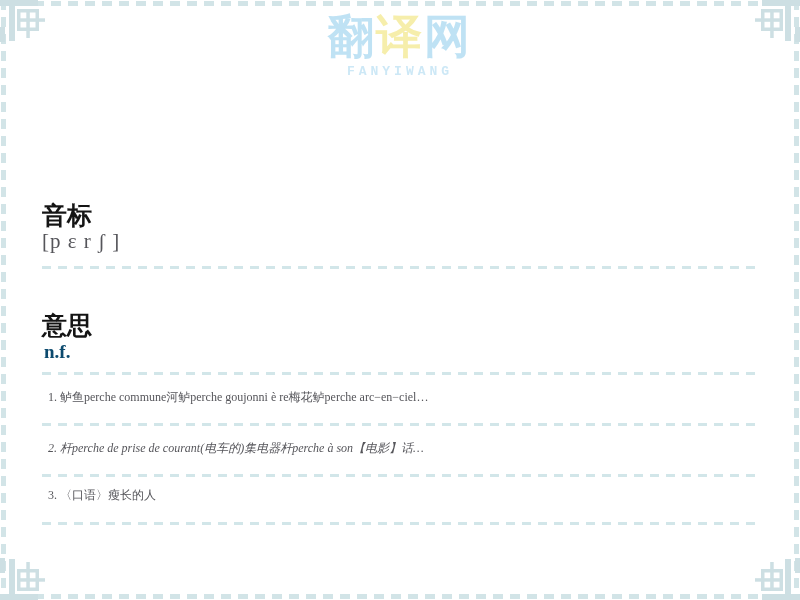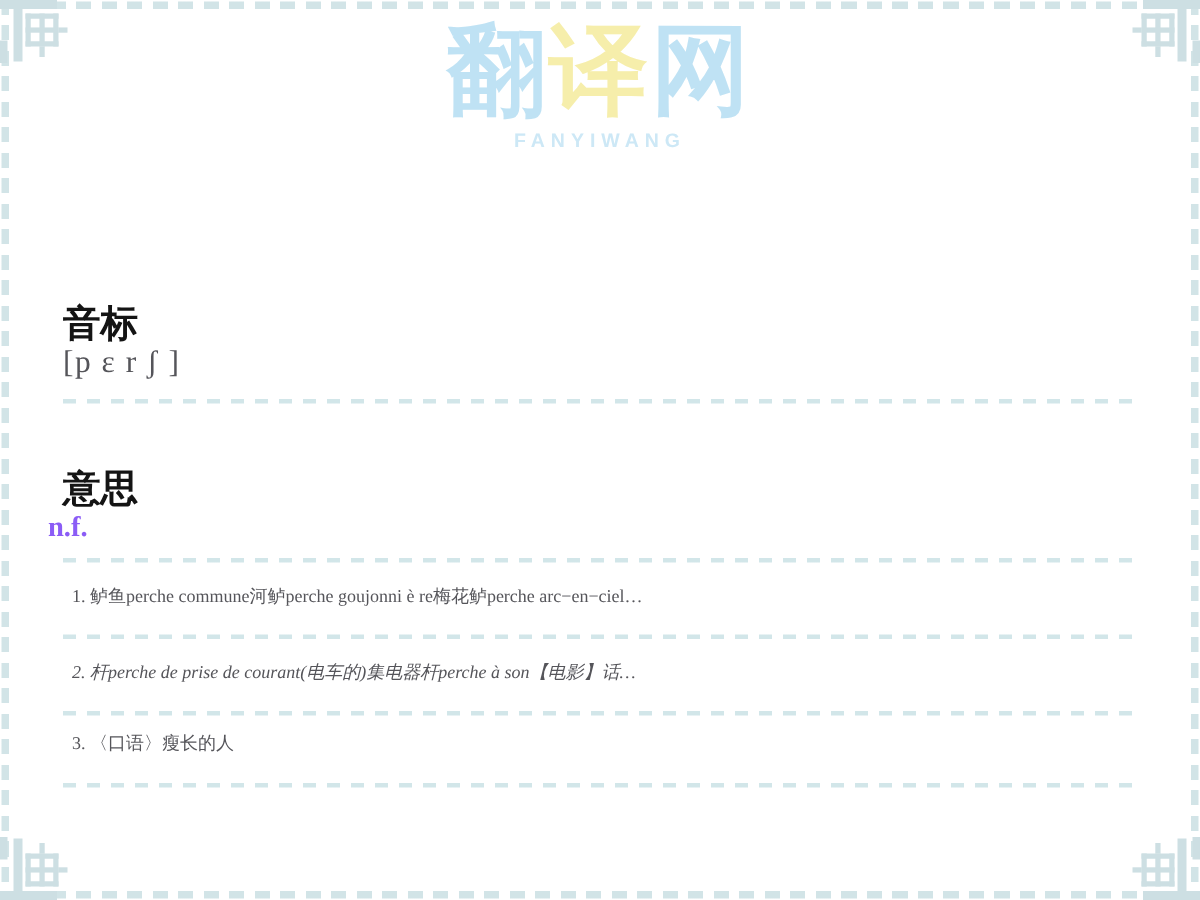--- a/index.html
+++ b/index.html
@@ -22,40 +22,40 @@
   
   .corner { position:absolute; width:46px; height:46px; }
   .corner-tl { top:0; left:0; }
   .corner-tr { top:0; right:0; transform:scaleX(-1); }
   .corner-bl { bottom:0; left:0; transform:scaleY(-1); }
   .corner-br { bottom:0; right:0; transform:scale(-1,-1); }
   .corner svg { display:block; }
 
   
   .logo { position:absolute; top:12px; left:0; right:0; text-align:center; user-select:none; }
-  .logo-chars { font-size:66px; font-weight:bold; line-height:1.1; letter-spacing:2px; }
+  .logo-chars { font-size:46px; font-weight:bold; line-height:1.1; letter-spacing:2px; }
   .logo-char-blue   { color:#bfe2f4; }
   .logo-char-yellow { color:#f6eeab; }
-  .logo-sub { font-family:Liberation Sans, sans-serif; font-weight:bold;
+  .logo-sub { font-family:Liberation Mono, monospace; font-weight:bold;
               font-size:13px; letter-spacing:4px; color:#cde8f6; margin-top:1px; }
 
   
   .title { position:absolute; top:88px; left:0; right:0; text-align:center;
            font-size:37px; font-weight:bold; color:#3a3a3a; letter-spacing:1px; }
 
   
   .sec-heading { position:absolute; left:42px; font-size:25px; font-weight:bold; color:#141414; }
   .heading-phonetic { top:178px; }
   .heading-meaning  { top:288px; }
 
   .phonetic-value { position:absolute; top:229px; left:42px;
                     font-size:21px; color:#55555a; letter-spacing:1px; }
 
-  .pos-label { position:absolute; top:341px; left:32px;
-               font-size:19px; font-weight:bold; color:#8b5cf6; }
+  .pos-label { position:absolute; top:341px; left:44px;
+               font-size:19px; font-weight:bold; color:#0c4a6e; }
 
   .meaning-item { position:absolute; left:48px; right:42px;
                   font-size:12px; color:#55555a; white-space:nowrap; overflow:hidden; }
   .item-1 { top:389px; }
   .item-2 { top:440px;font-style:italic; }
   .item-3 { top:487px; }
 
   
   .divider { position:absolute; left:42px; right:42px; height:3px;
              background:repeating-linear-gradient(90deg,#d2e6e9 0 9px,transparent 9px 16px); }

